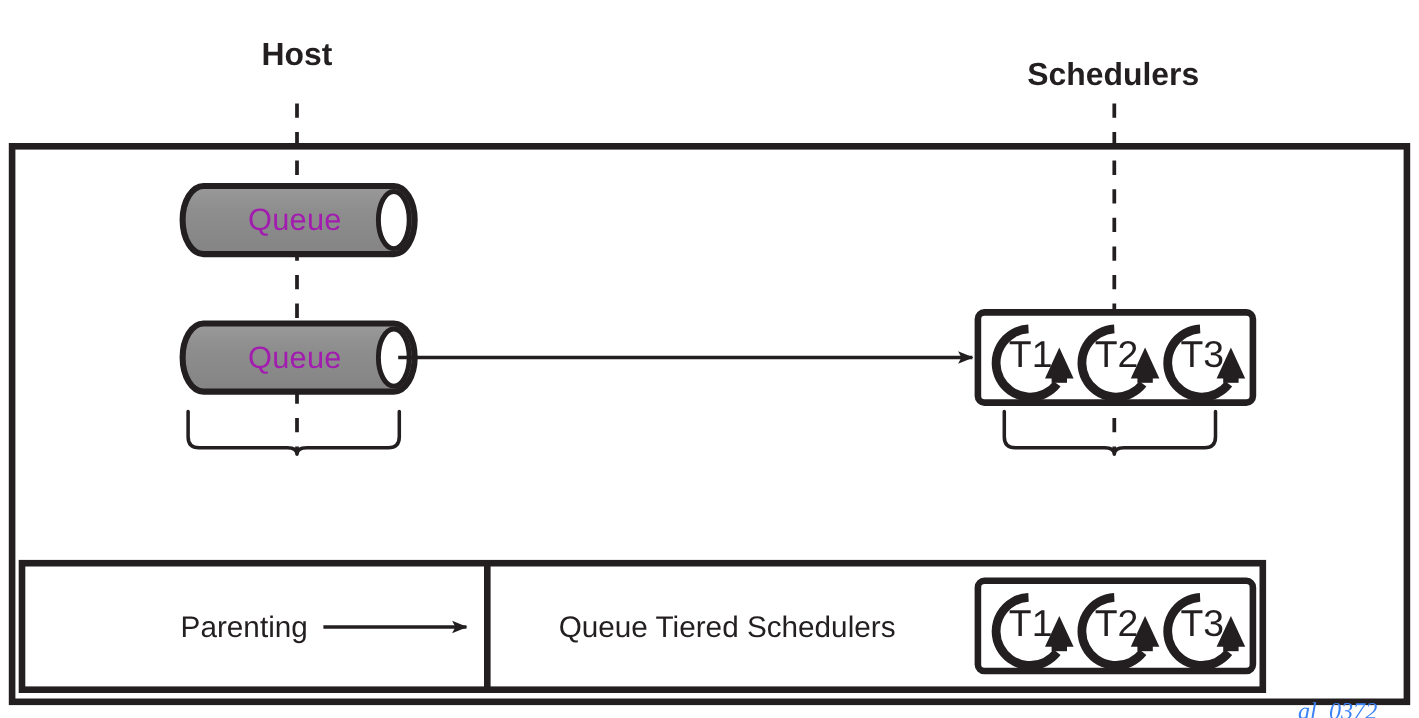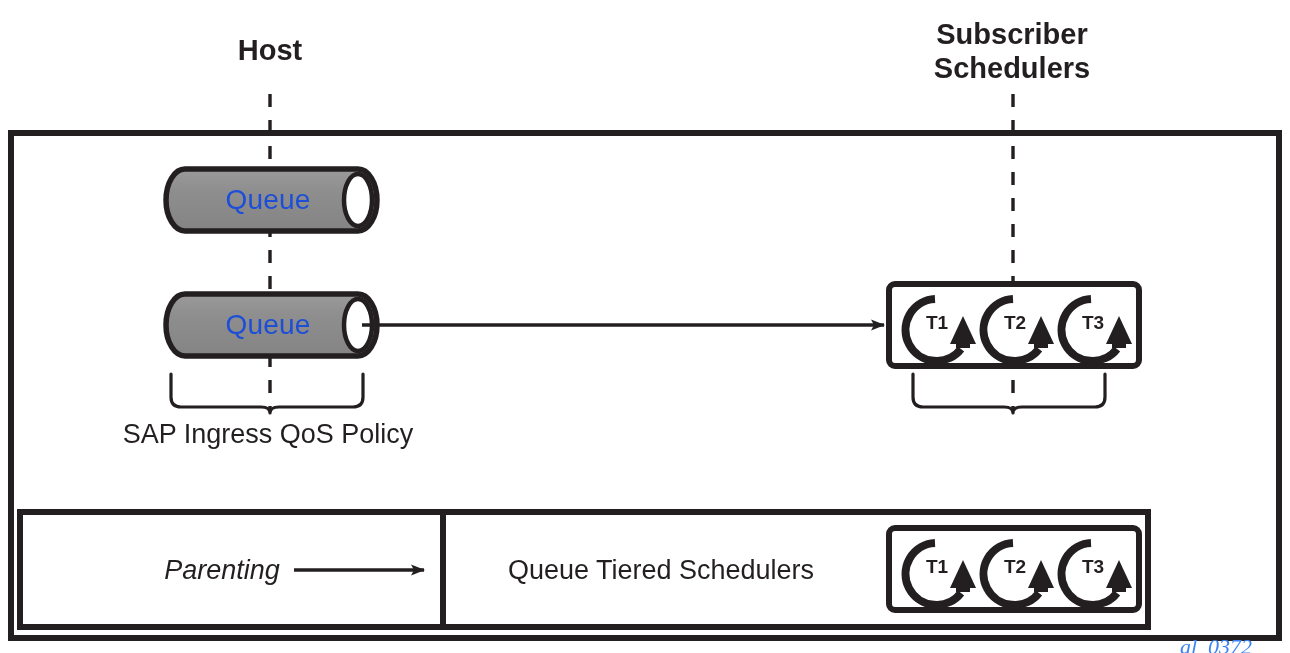--- a/index.html
+++ b/index.html
@@ -42,28 +42,28 @@
     text-align: center;
     transform: translateX(-50%);
   }
   .body-label {
     font-size: 27px;
     text-align: center;
     transform: translateX(-50%);
   }
   .queue-label {
     font-size: 28px;
-    color: #1d4ed8;
+    color: #a21caf;
     text-align: center;
     transform: translate(-50%, -50%);
     letter-spacing: 0.2px;
   }
   .tier-label {
-    font-size: 19px;
-    font-weight: 700;
+    font-size: 34px;
+    font-weight: 400;
     text-align: center;
     transform: translate(-50%, -50%);
   }
   .caption {
     position: absolute;
     font-family: "Liberation Serif", serif;
     font-style: italic;
     font-size: 22px;
     color: #3b82f6;
     white-space: pre;
@@ -165,33 +165,31 @@
       <g>
         <path d="M1091,527 A31,31 0 1 0 1117,577" fill="none" stroke="#231f20" stroke-width="8"></path>
         <path d="M1106,572 L1119,544 L1132,572 Z" fill="#231f20"></path>
         <rect x="1112" y="562" width="14" height="14" fill="#231f20"></rect>
       </g>
     </g>
   </svg>
 
   <div class="lbl top-label" style="left:270px; top:18px;">Host</div>
 
-  <div class="lbl top-label" style="left:1012px; top:2px;">Subscriber</div>
   <div class="lbl top-label" style="left:1012px; top:36px;">Schedulers</div>
 
   <div class="lbl queue-label" style="left:268px; top:184px;">Queue</div>
   <div class="lbl queue-label" style="left:268px; top:309px;">Queue</div>
 
   <div class="lbl tier-label" style="left:937px; top:307px;">T1</div>
   <div class="lbl tier-label" style="left:1015px; top:307px;">T2</div>
   <div class="lbl tier-label" style="left:1093px; top:307px;">T3</div>
 
-  <div class="lbl body-label" style="left:268px; top:403px;">SAP Ingress QoS Policy</div>
 
-  <div class="lbl body-label" style="left:222px; top:539px;font-style:italic;">Parenting</div>
+  <div class="lbl body-label" style="left:222px; top:539px;">Parenting</div>
 
   <div class="lbl body-label" style="left:661px; top:539px;">Queue Tiered Schedulers</div>
 
   <div class="lbl tier-label" style="left:937px; top:551px;">T1</div>
   <div class="lbl tier-label" style="left:1015px; top:551px;">T2</div>
   <div class="lbl tier-label" style="left:1093px; top:551px;">T3</div>
 
   <div class="caption" style="left:1180px; top:618px;">al_0372</div>
 
 </div>

